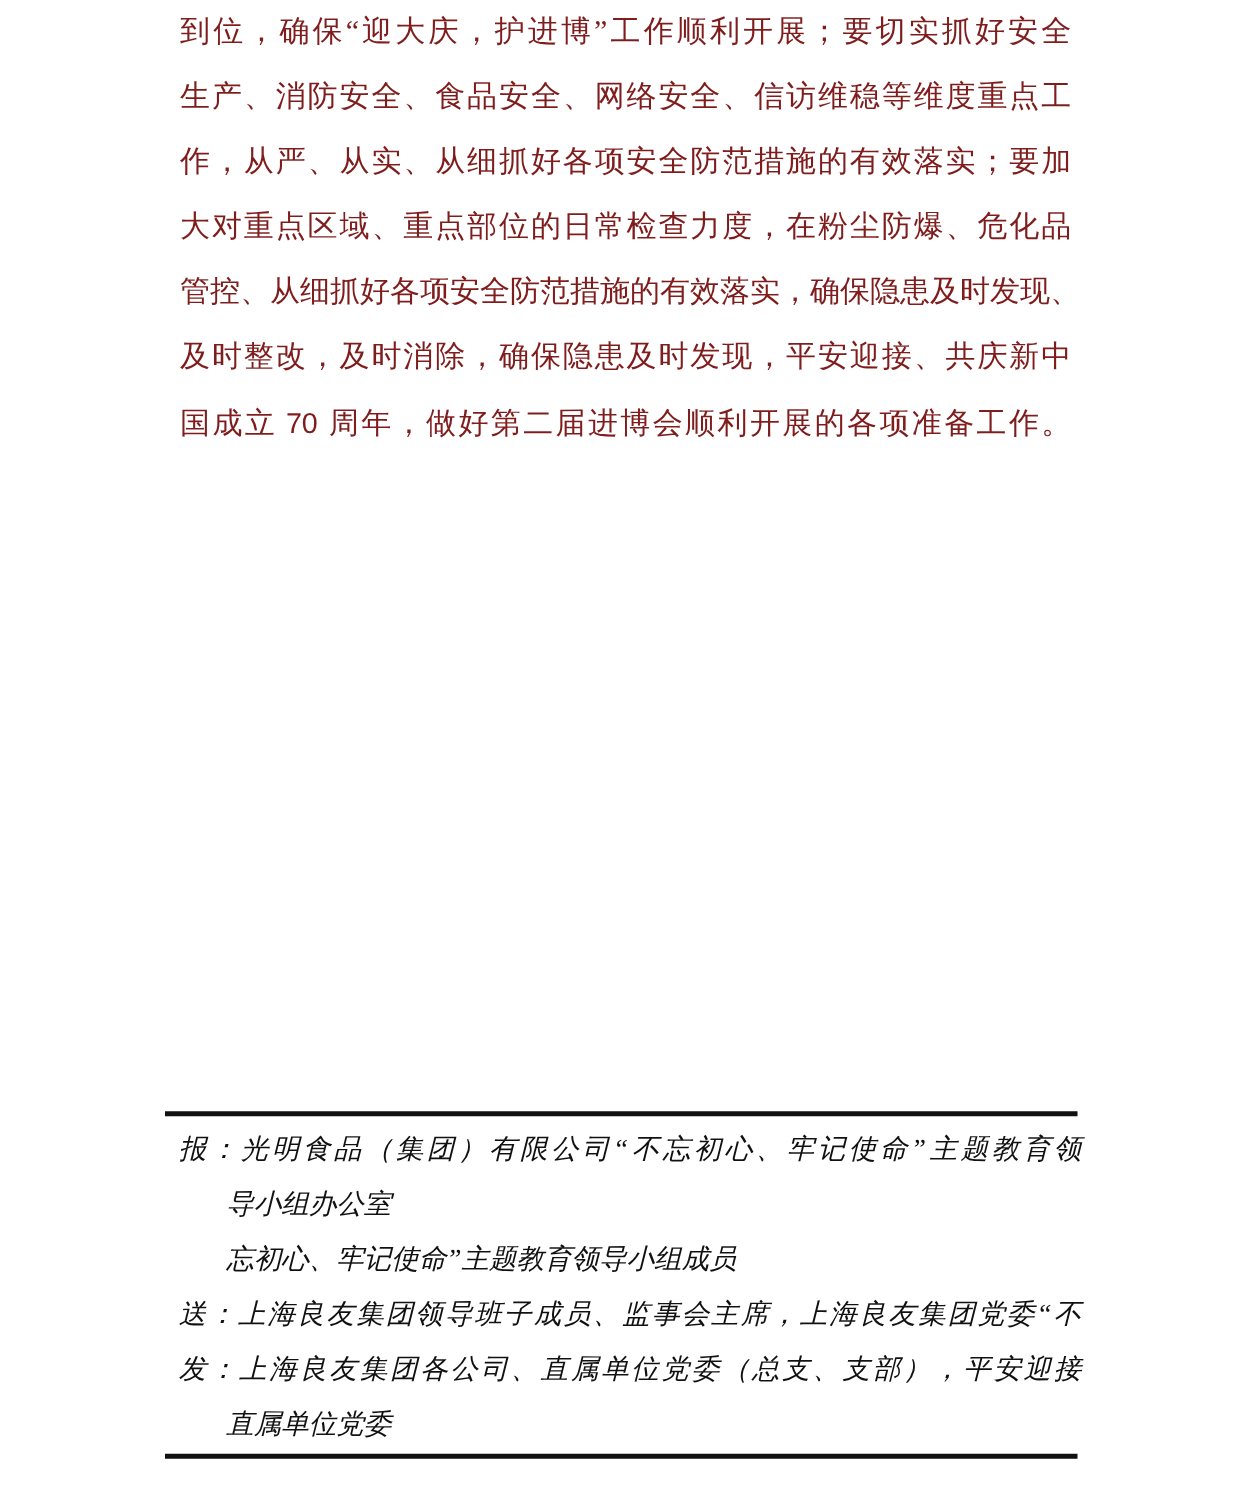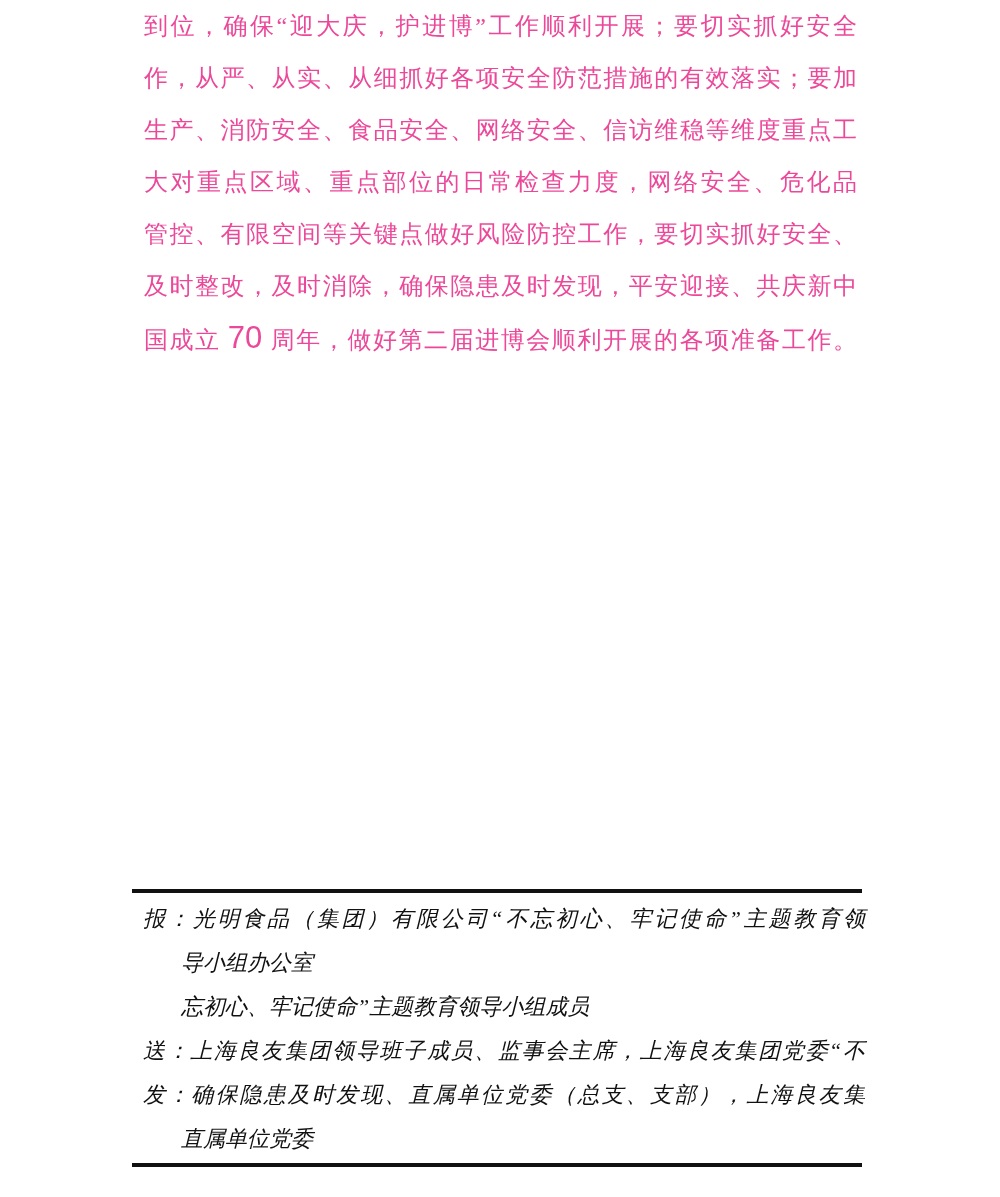--- a/index.html
+++ b/index.html
@@ -17,34 +17,34 @@
     overflow: hidden;
   }
   
   .body-text {
     position: absolute;
     left: 144px;
     top: 0;
     width: 713px;
     font-size: 24px;
     line-height: 52px;
-    color: #ec4899;
+    color: #7f1d1d;
   }
   .body-line {
     text-align: justify;
     text-align-last: justify;
     white-space: nowrap;
     height: 52px;
   }
   .body-line.last {
     white-space: normal;
   }
   .year-number {
     font-family: "Liberation Sans", "DejaVu Sans", sans-serif;
-    font-size: 31px;
+    font-size: 23px;
     font-weight: 500;
     margin: 0 7px;
   }
   
   .rule {
     position: absolute;
     left: 132px;
     width: 730px;
     height: 4px;
     background: #111111;
@@ -76,24 +76,24 @@
     margin-right: 0;
   }
 </style>
 </head>
 <body>
 
 <div class="page">
 
   <div class="body-text">
     <div class="body-line">到位，确保“迎大庆，护进博”工作顺利开展；要切实抓好安全</div>
+    <div class="body-line">生产、消防安全、食品安全、网络安全、信访维稳等维度重点工</div>
     <div class="body-line">作，从严、从实、从细抓好各项安全防范措施的有效落实；要加</div>
-    <div class="body-line">生产、消防安全、食品安全、网络安全、信访维稳等维度重点工</div>
-    <div class="body-line">大对重点区域、重点部位的日常检查力度，网络安全、危化品</div>
-    <div class="body-line">管控、有限空间等关键点做好风险防控工作，要切实抓好安全、</div>
+    <div class="body-line">大对重点区域、重点部位的日常检查力度，在粉尘防爆、危化品</div>
+    <div class="body-line">管控、从细抓好各项安全防范措施的有效落实，确保隐患及时发现、</div>
     <div class="body-line">及时整改，及时消除，确保隐患及时发现，平安迎接、共庆新中</div>
     <div class="body-line last">
       <span>国成立</span><span class="year-number">70</span><span>周年，做好第二届进博会顺利开展的各项准备工作。</span>
     </div>
   </div>
 
   <div class="rule rule-top"></div>
 
   <div class="distribution">
 
@@ -106,21 +106,21 @@
 
     <div class="dist-entry">
       <div class="dist-line cont">忘初心、牢记使命”主题教育领导小组成员</div>
       <div class="dist-line">
         <span class="dist-label">送：</span><span>上海良友集团领导班子成员、监事会主席，上海良友集团党委“不</span>
       </div>
     </div>
 
     <div class="dist-entry">
       <div class="dist-line">
-        <span class="dist-label">发：</span><span>确保隐患及时发现、直属单位党委（总支、支部），上海良友集</span>
+        <span class="dist-label">发：</span><span>上海良友集团各公司、直属单位党委（总支、支部），平安迎接</span>
       </div>
       <div class="dist-line cont">直属单位党委</div>
     </div>
 
   </div>
 
   <div class="rule rule-bottom"></div>
 
 </div>
 

